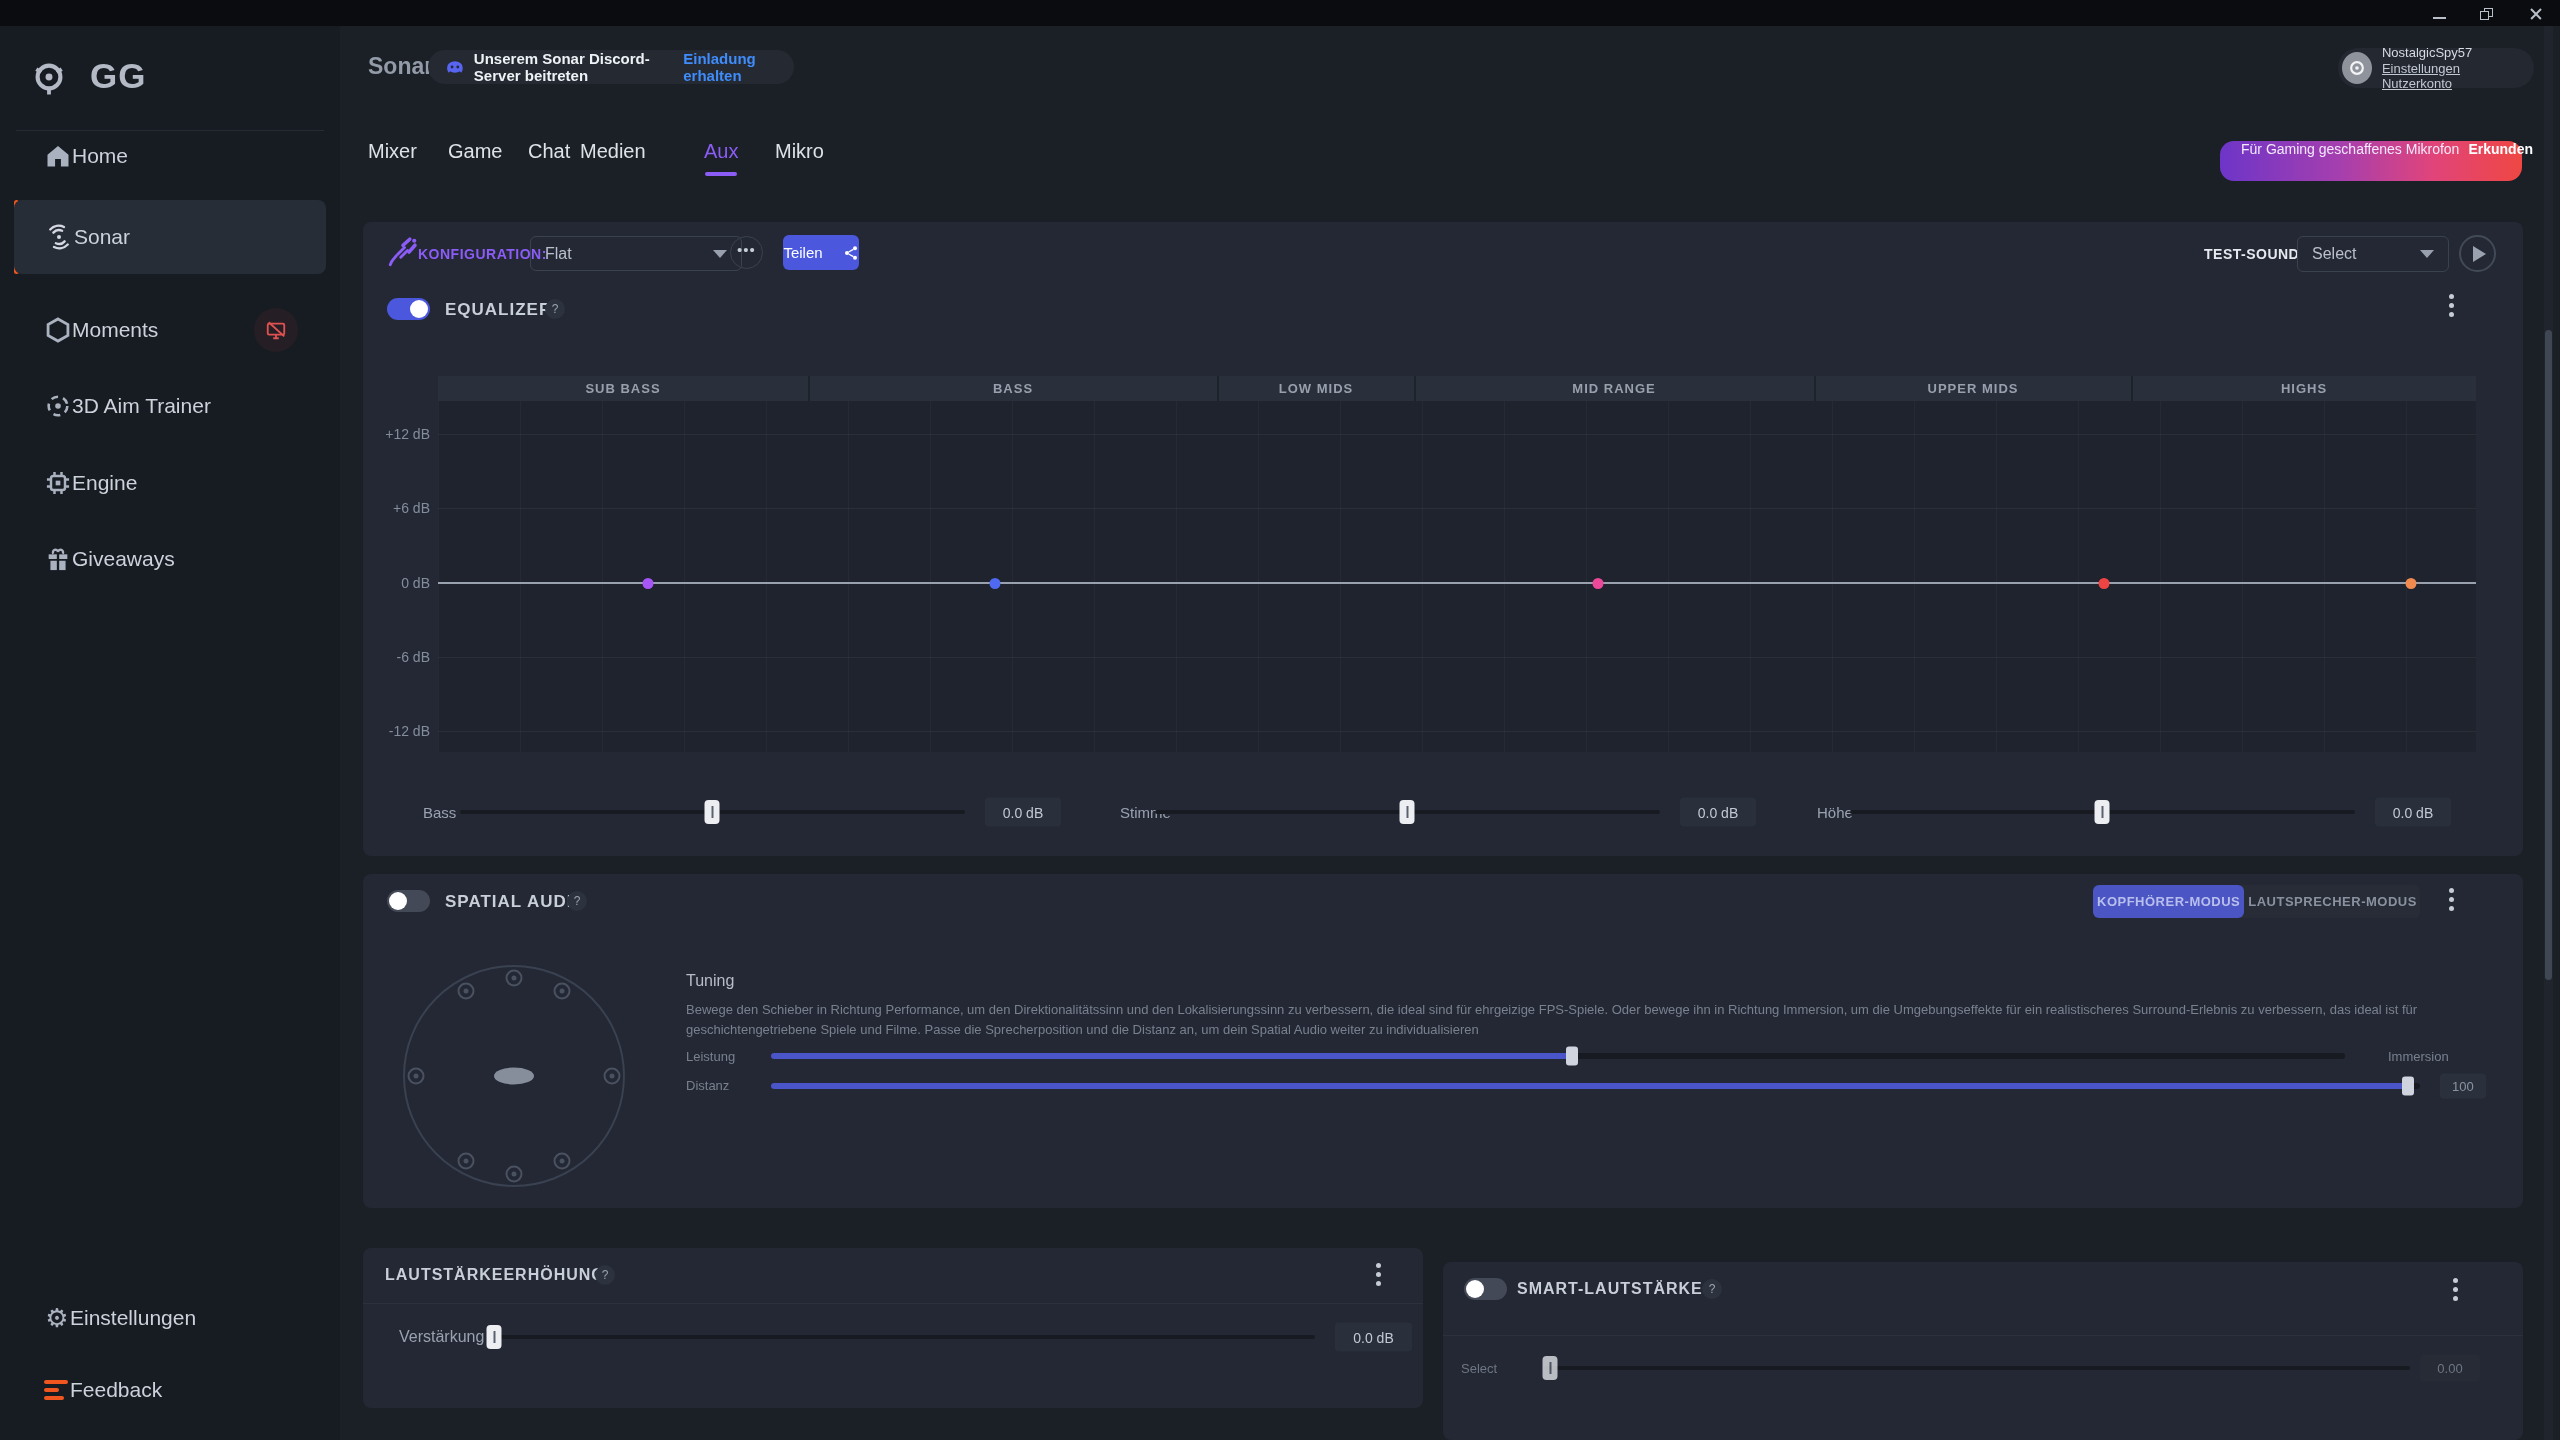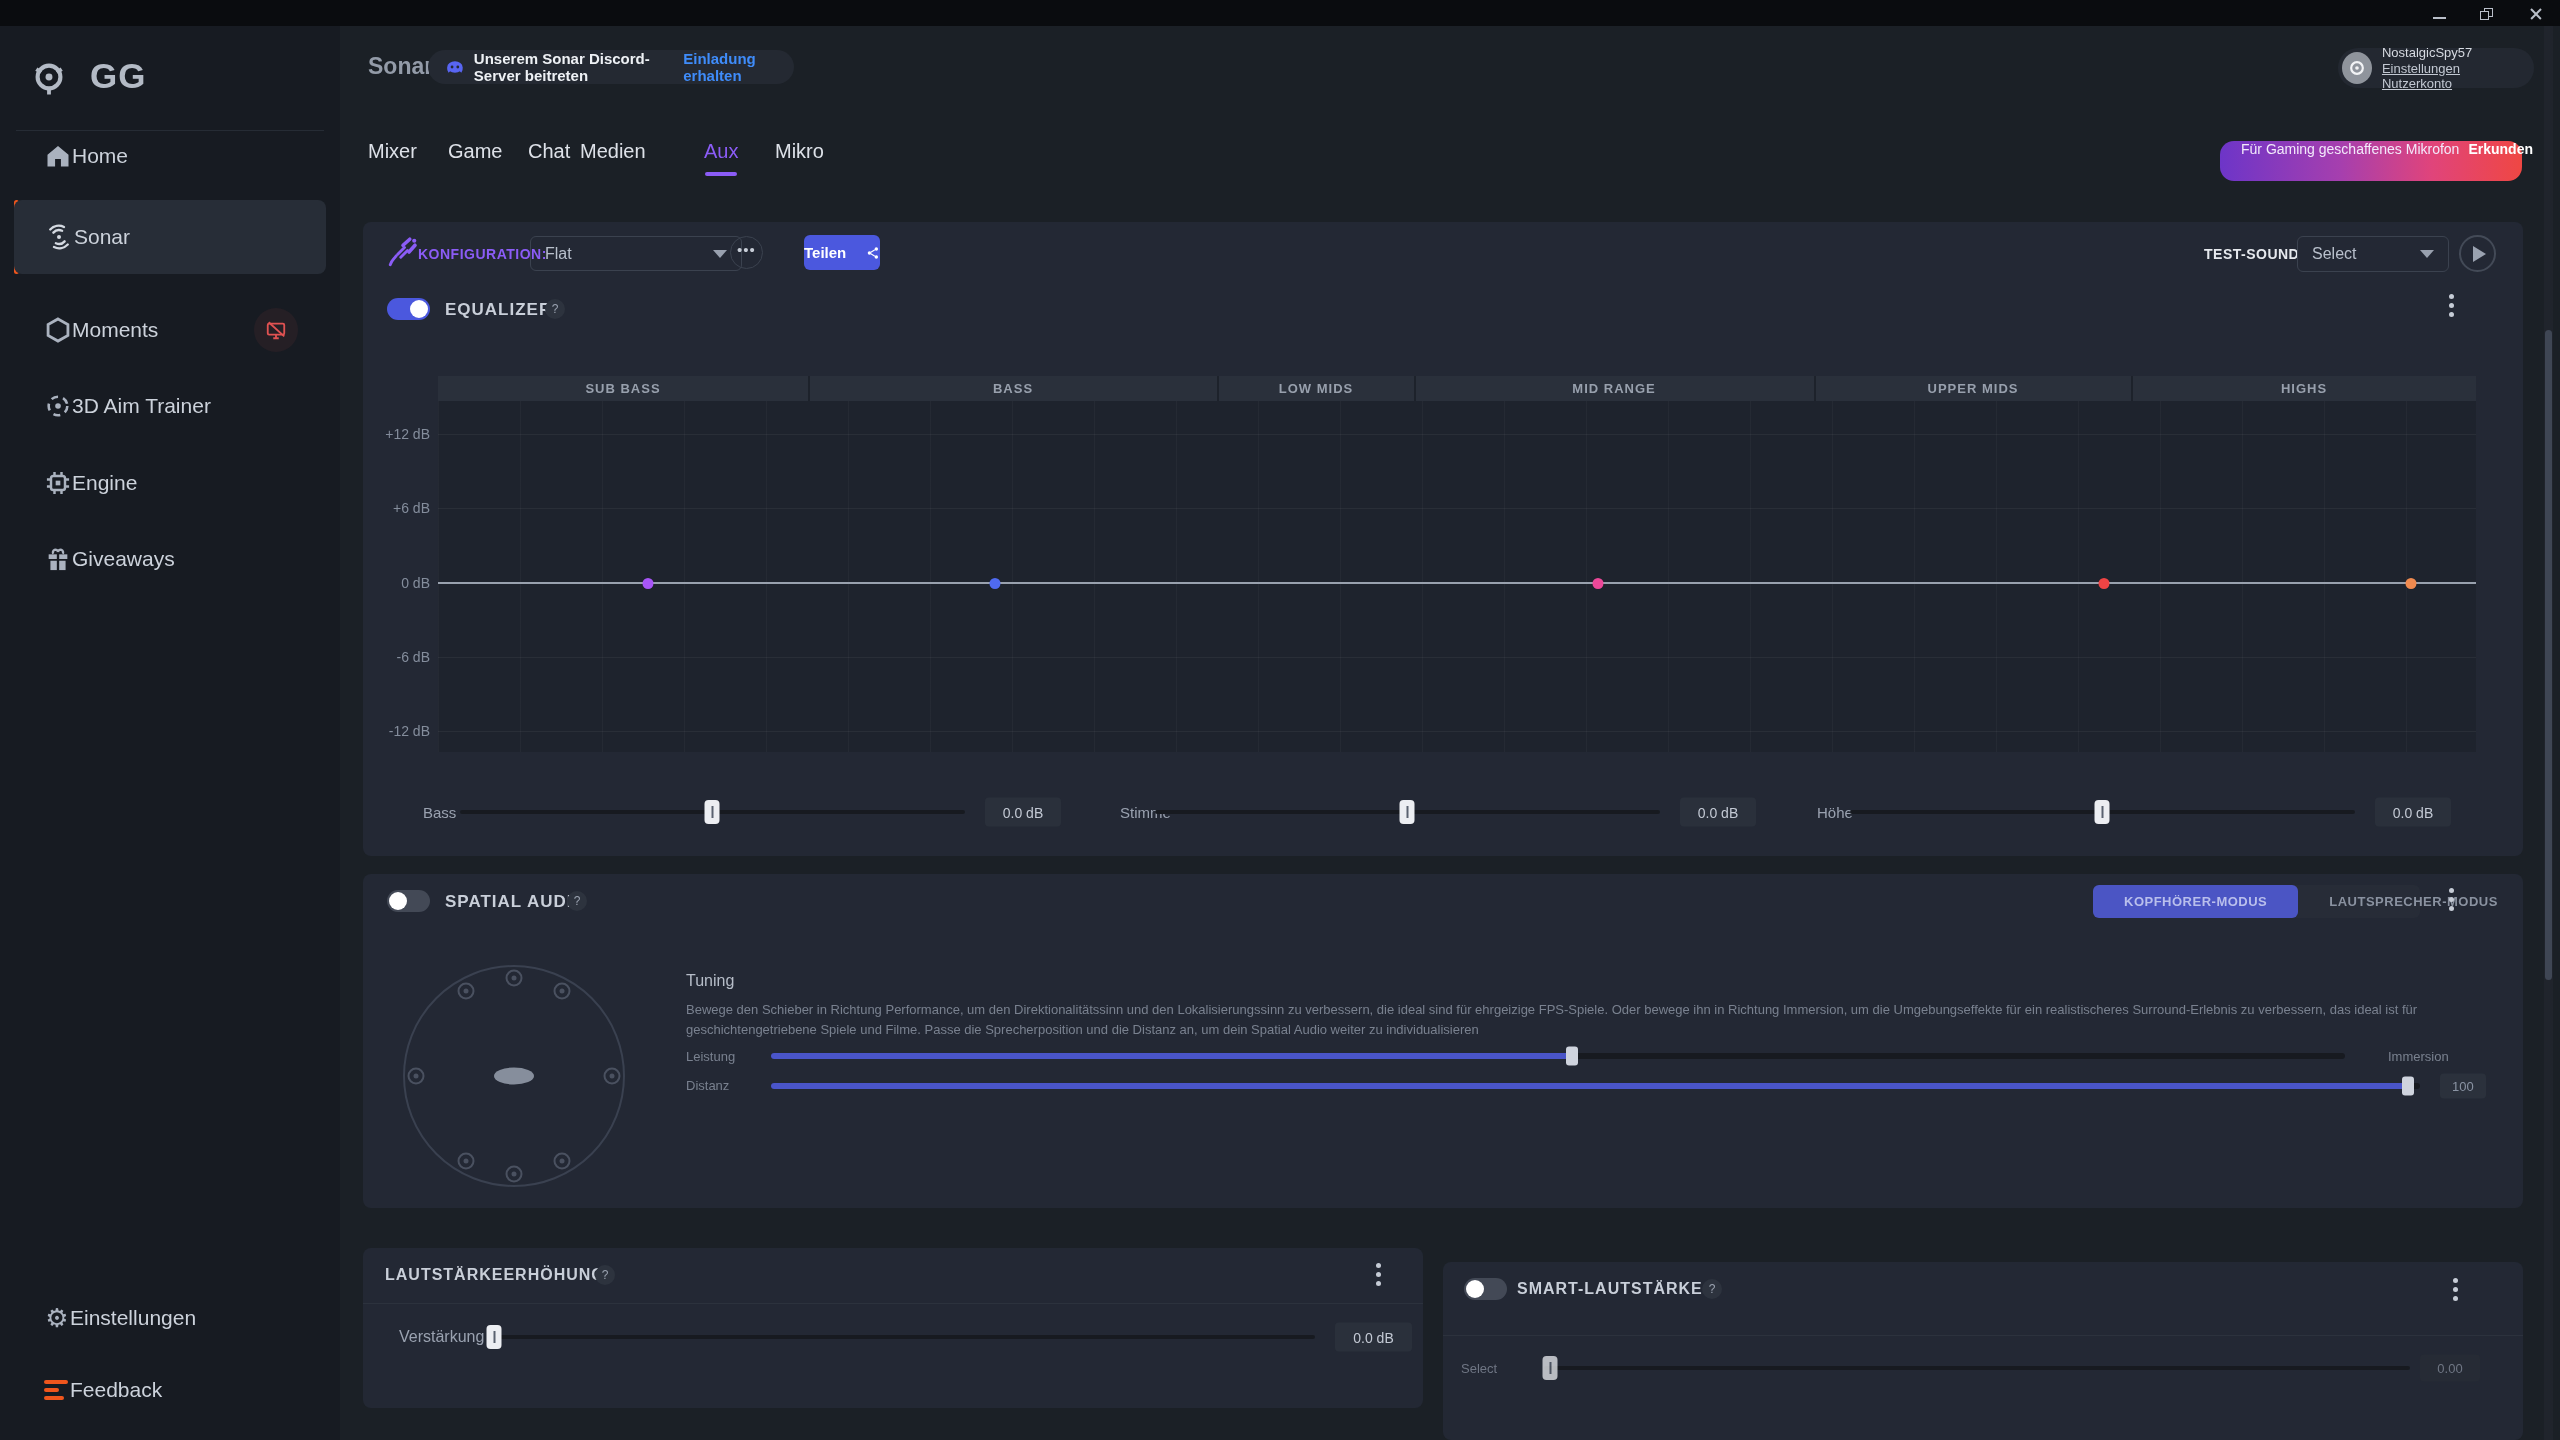--- a/index.html
+++ b/index.html
@@ -65,21 +65,21 @@
   #panel-smart { left:1443px; top:1262px; width:1080px; height:178px; }
 
   
   #cfg-label { left:55px; top:24px; font-size:14px; font-weight:bold; color:#8b5cf6; letter-spacing:.5px; }
   .select { border:1px solid #3b424f; border-radius:6px; color:#b9c0cc; font-size:16px;
     display:flex; align-items:center; justify-content:space-between; padding:0 14px; cursor:pointer; background:transparent; }
   .caret { width:0; height:0; border-left:7px solid transparent; border-right:7px solid transparent; border-top:8px solid #98a0ae; }
   #btn-more { left:367px; top:14px; width:33px; height:33px; border:1px solid #3b424f; border-radius:50%;
     color:#c6ccd6; display:flex; align-items:center; justify-content:center; font-size:15px; letter-spacing:1px; cursor:pointer; padding-bottom:6px; }
   #btn-share { left:420px; top:13px; width:76px; height:35px; background:#4b58de; border-radius:6px;
-    display:flex; align-items:center; justify-content:center; gap:20px; color:#fff; font-size:15px; font-weight:bold; cursor:pointer;margin-left:21px; }
+    display:flex; align-items:center; justify-content:center; gap:20px; color:#fff; font-size:15px; font-weight:normal; cursor:pointer; }
   #ts-label { left:1841px; top:24px; font-size:14px; font-weight:bold; color:#e6e9ee; letter-spacing:.5px; }
   #ts-select { left:1934px; top:14px; width:152px; height:36px; }
   #btn-play { left:2096px; top:13px; width:37px; height:37px; border:2px solid #434a57; border-radius:50%;
     display:flex; align-items:center; justify-content:center; cursor:pointer; }
   .play-tri { width:0; height:0; border-top:8px solid transparent; border-bottom:8px solid transparent; border-left:13px solid #9aa2b0; margin-left:3px; }
 
   
   .toggle { width:43px; height:22px; border-radius:11px; position:relative; cursor:pointer; }
   .toggle.on { background:#4b58de; } .toggle.off { background:#434956; }
   .toggle .knob { position:absolute; top:2px; width:18px; height:18px; border-radius:50%; background:#fff; }
@@ -109,21 +109,21 @@
   .s-track { height:4px; border-radius:2px; background:#171a20; transform:translateY(-50%); }
   .s-handle { position:absolute; top:50%; transform:translate(-50%,-50%); width:15px; height:24px;
     background:#eceef2; border-radius:4px; cursor:pointer; display:flex; align-items:center; justify-content:center; }
   .s-handle::after { content:""; width:2px; height:12px; background:#5a6270; }
   .chip { background:#2a303b; border-radius:4px; font-size:14px; font-weight:normal; color:#c3c9d4;
     display:flex; align-items:center; justify-content:center; transform:translateY(-50%); }
 
   
   .mode-group { left:1730px; top:11px; width:327px; height:33px; background:#272c37; border-radius:6px;
     display:flex; align-items:center; }
-  .mode-btn { height:33px; padding:0 31px; display:flex; align-items:center; font-size:13px; font-weight:bold;
+  .mode-btn { height:33px; padding:0 4px; display:flex; align-items:center; font-size:13px; font-weight:bold;
     letter-spacing:.5px; color:#8a92a0; border-radius:6px; cursor:pointer; white-space:nowrap; }
   .mode-btn.active { background:#4b55c4; color:#b9bfec; }
   #sp-circle { left:40px; top:91px; width:222px; height:222px; border:2px solid #3a4150; border-radius:50%; }
   .sp-node { position:absolute; width:17px; height:17px; border:2px solid #4a5160; border-radius:50%;
     transform:translate(-50%,-50%); display:flex; align-items:center; justify-content:center; }
   .sp-node i { width:5px; height:5px; border-radius:50%; background:#4a5160; }
   #sp-head { position:absolute; left:50%; top:50%; transform:translate(-50%,-50%); width:40px; height:17px;
     border-radius:50%; background:#868e9c; }
   #tuning-title { left:323px; top:98px; font-size:16px; color:#b6bdc8; }
   #tuning-desc { left:323px; top:126px; width:1790px; font-size:13px; line-height:20px; color:#79818f; }

